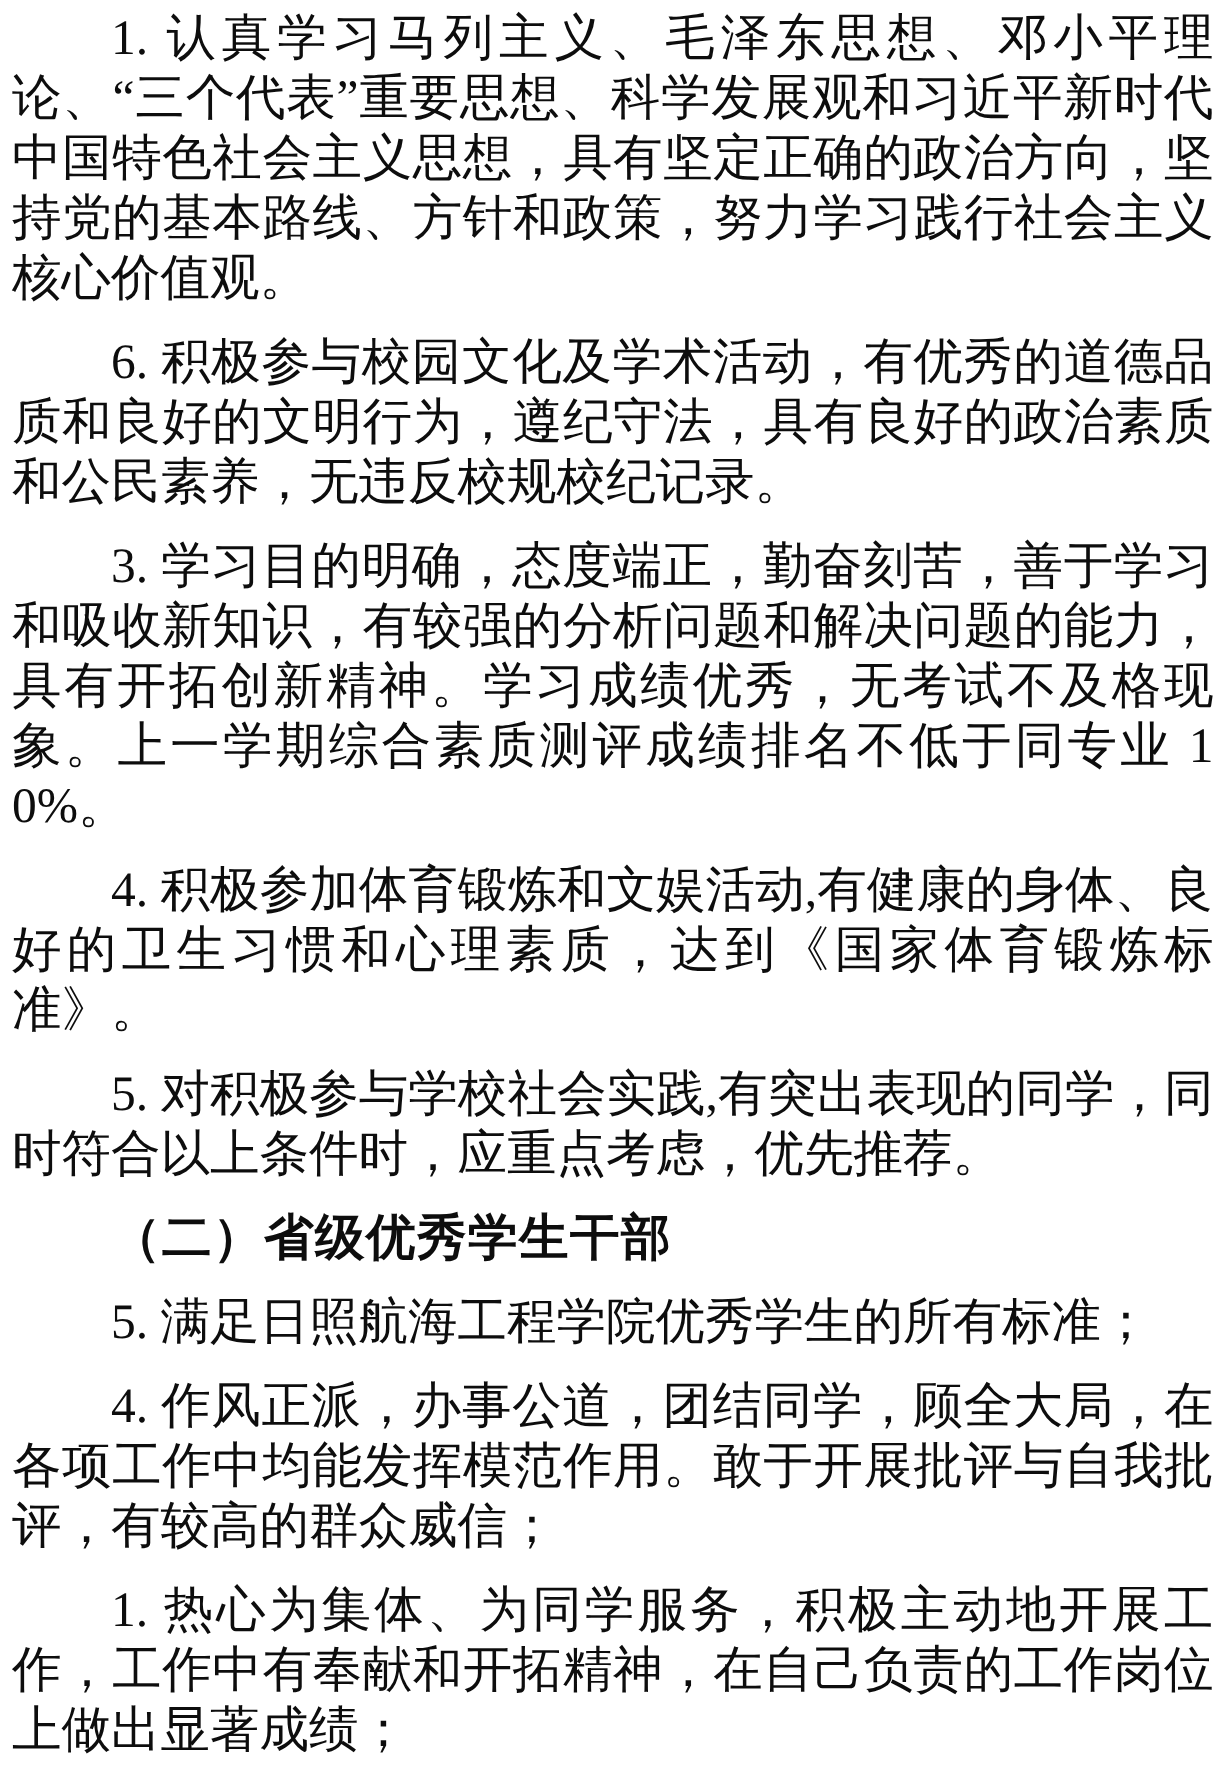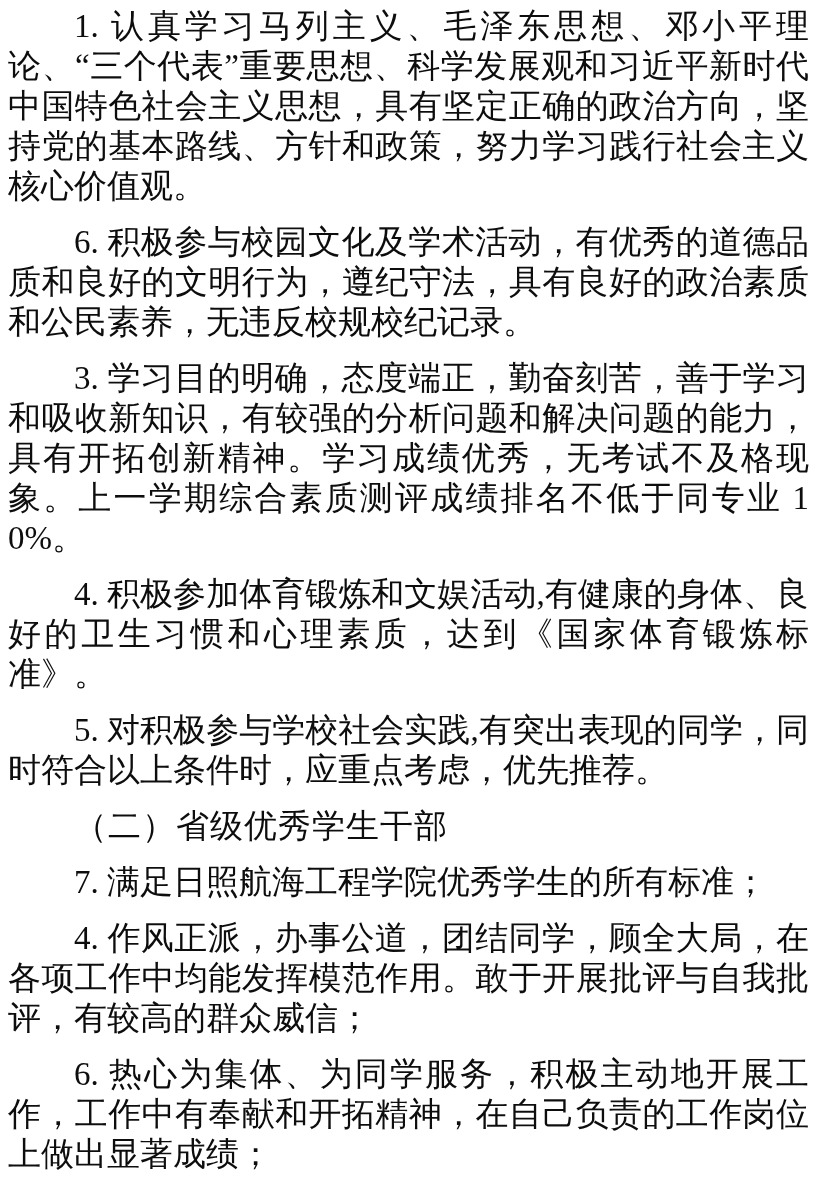--- a/index.html
+++ b/index.html
@@ -25,30 +25,30 @@
   }
   .para {
     margin: 16px 0 0 0;
     text-indent: 2em;
     word-break: break-all;
   }
   .para:first-child {
     margin-top: 0;
   }
   .heading {
-    font-weight: normal;
+    font-weight: bold;
     letter-spacing: 1px;
   }
 </style>
 </head>
 <body>
 
 <div class="page">
   <p class="para">1. 认真学习马列主义、毛泽东思想、邓小平理论、“三个代表”重要思想、科学发展观和习近平新时代中国特色社会主义思想，具有坚定正确的政治方向，坚持党的基本路线、方针和政策，努力学习践行社会主义核心价值观。</p>
   <p class="para">6. 积极参与校园文化及学术活动，有优秀的道德品质和良好的文明行为，遵纪守法，具有良好的政治素质和公民素养，无违反校规校纪记录。</p>
   <p class="para">3. 学习目的明确，态度端正，勤奋刻苦，善于学习和吸收新知识，有较强的分析问题和解决问题的能力，具有开拓创新精神。学习成绩优秀，无考试不及格现象。上一学期综合素质测评成绩排名不低于同专业 10%。</p>
   <p class="para">4. 积极参加体育锻炼和文娱活动,有健康的身体、良好的卫生习惯和心理素质，达到《国家体育锻炼标准》。</p>
   <p class="para">5. 对积极参与学校社会实践,有突出表现的同学，同时符合以上条件时，应重点考虑，优先推荐。</p>
   <p class="para heading">（二）省级优秀学生干部</p>
-  <p class="para">7. 满足日照航海工程学院优秀学生的所有标准；</p>
+  <p class="para">5. 满足日照航海工程学院优秀学生的所有标准；</p>
   <p class="para">4. 作风正派，办事公道，团结同学，顾全大局，在各项工作中均能发挥模范作用。敢于开展批评与自我批评，有较高的群众威信；</p>
-  <p class="para">6. 热心为集体、为同学服务，积极主动地开展工作，工作中有奉献和开拓精神，在自己负责的工作岗位上做出显著成绩；</p>
+  <p class="para">1. 热心为集体、为同学服务，积极主动地开展工作，工作中有奉献和开拓精神，在自己负责的工作岗位上做出显著成绩；</p>
 </div>
 
 </body></html>

